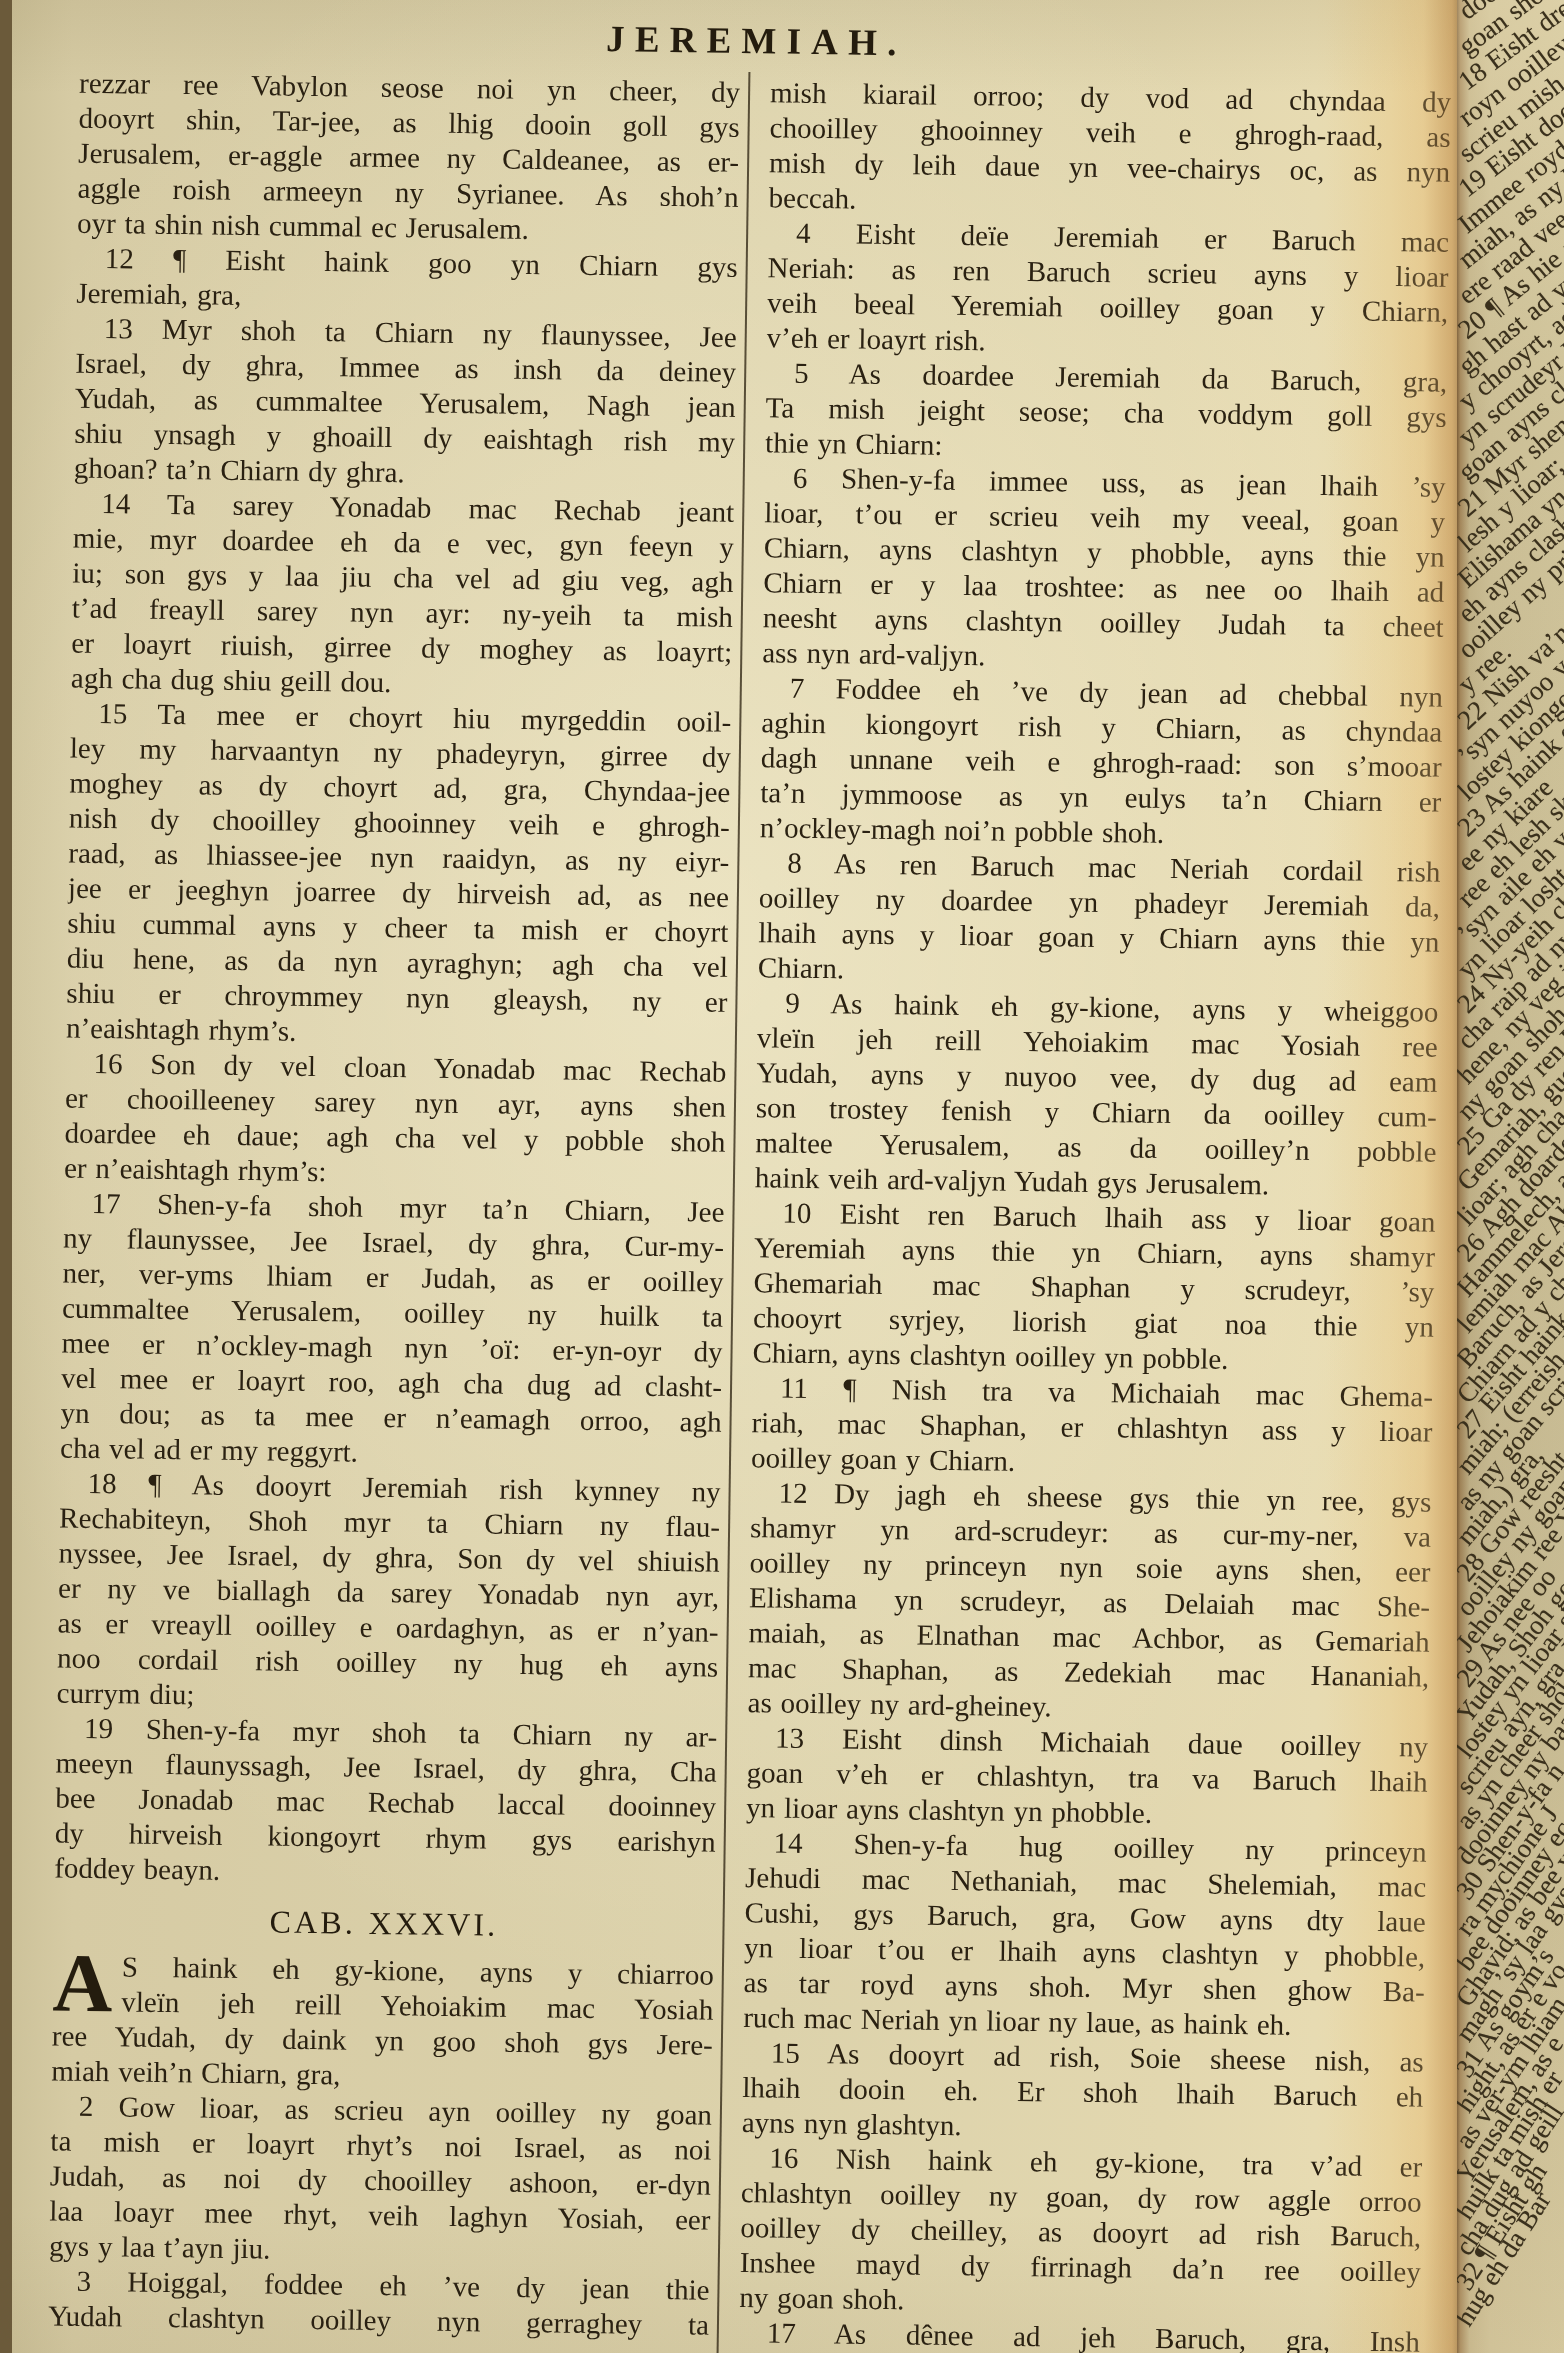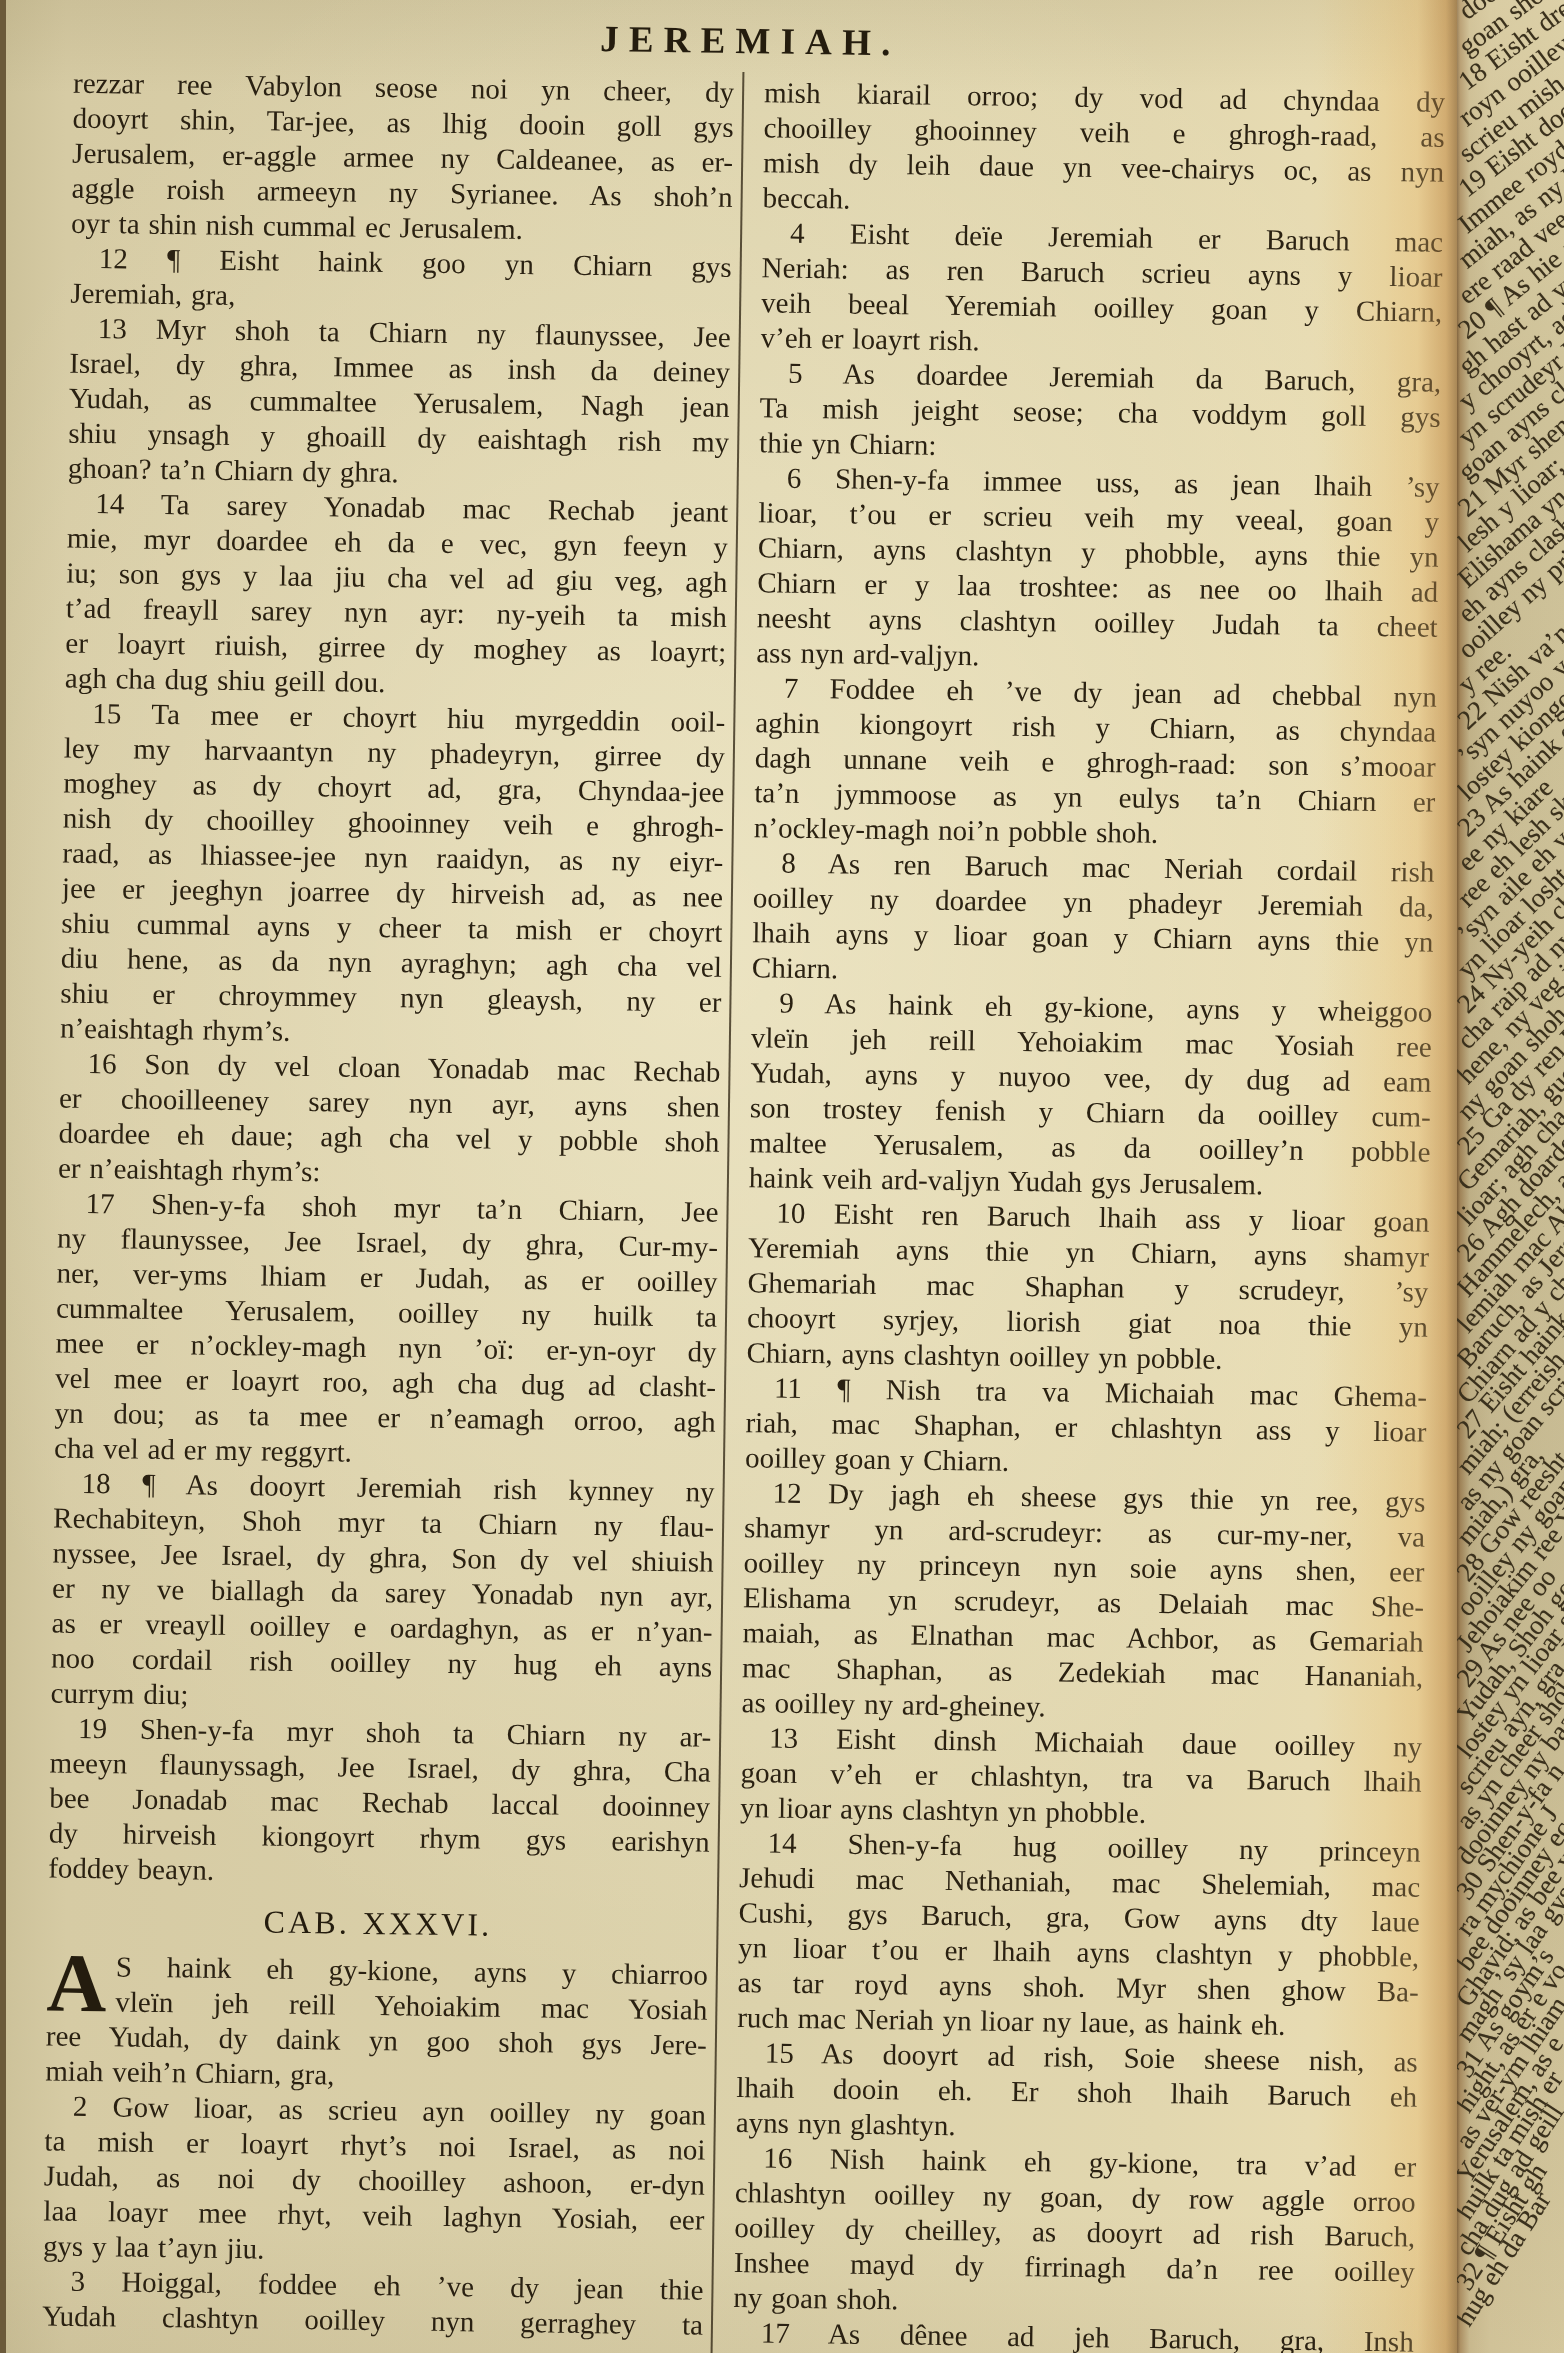--- a/index.html
+++ b/index.html
@@ -3,21 +3,21 @@
 <meta charset="utf-8">
 <style>
   html,body{margin:0;padding:0;background:#6b5a3a;}
   #scene{
     position:relative;width:1565px;height:2354px;overflow:hidden;
     font-family:"Liberation Serif","DejaVu Serif",serif;
     color:#2a2112;
   }
   
   #main-page{
-    position:absolute;left:6px;top:0;width:1515px;height:2354px;
+    position:absolute;left:12px;top:0;width:1515px;height:2354px;
     background:
       radial-gradient(ellipse 1174px 1487px at 46% 40%, rgba(255,249,222,0.45), rgba(255,249,222,0) 72%),
       linear-gradient(to bottom, rgba(110,92,50,0.10), rgba(110,92,50,0) 4%, rgba(110,92,50,0) 94%, rgba(110,92,50,0.08) 100%),
       linear-gradient(to right, #cdc29a 0%, #d6cba4 4%, #dcd2ab 50%, #e2d7af 76%, #e7dbb2 86%, #ead9a7 91%, #e2c68e 95%, #c19b63 98%, #8a6a40 100%);
   }
   
   #gutter-shade{
     position:absolute;left:1315px;top:0;width:142px;height:2354px;
     background:linear-gradient(to right,
       rgba(214,170,105,0) 0%, rgba(221,178,110,0.16) 45%,

